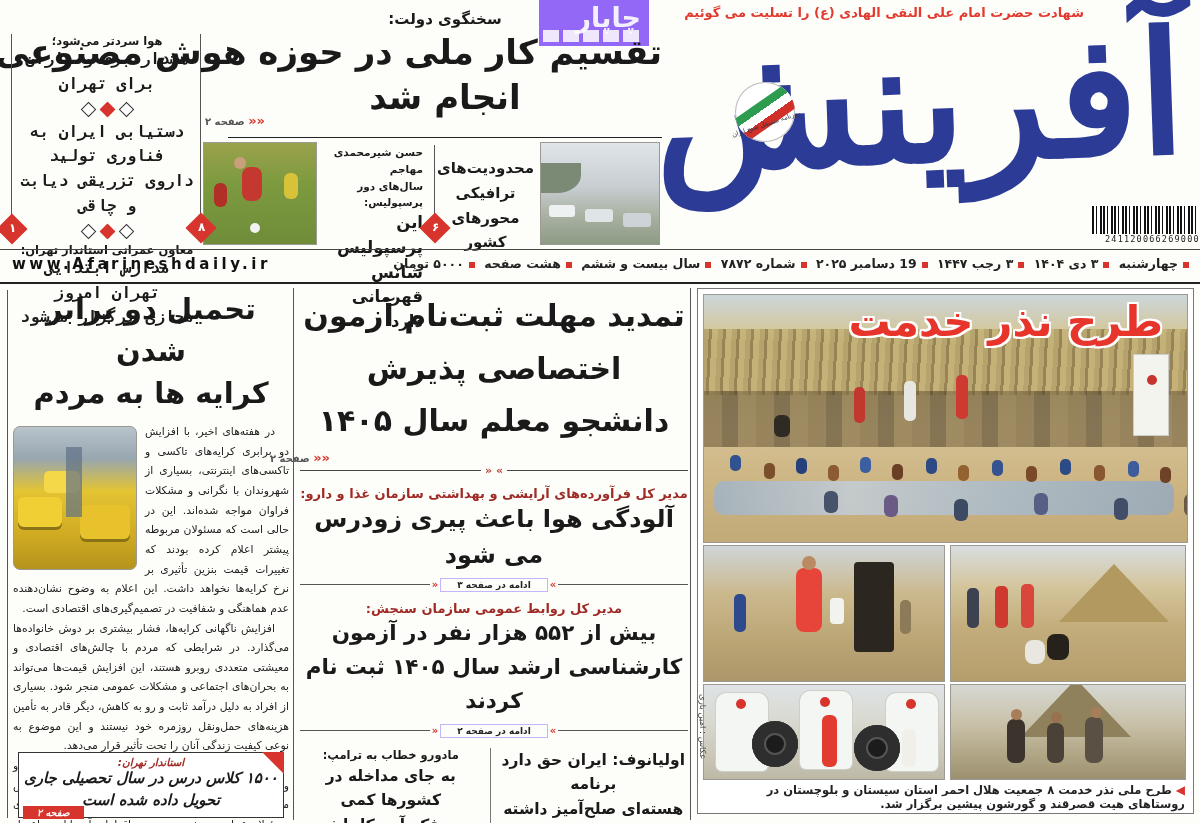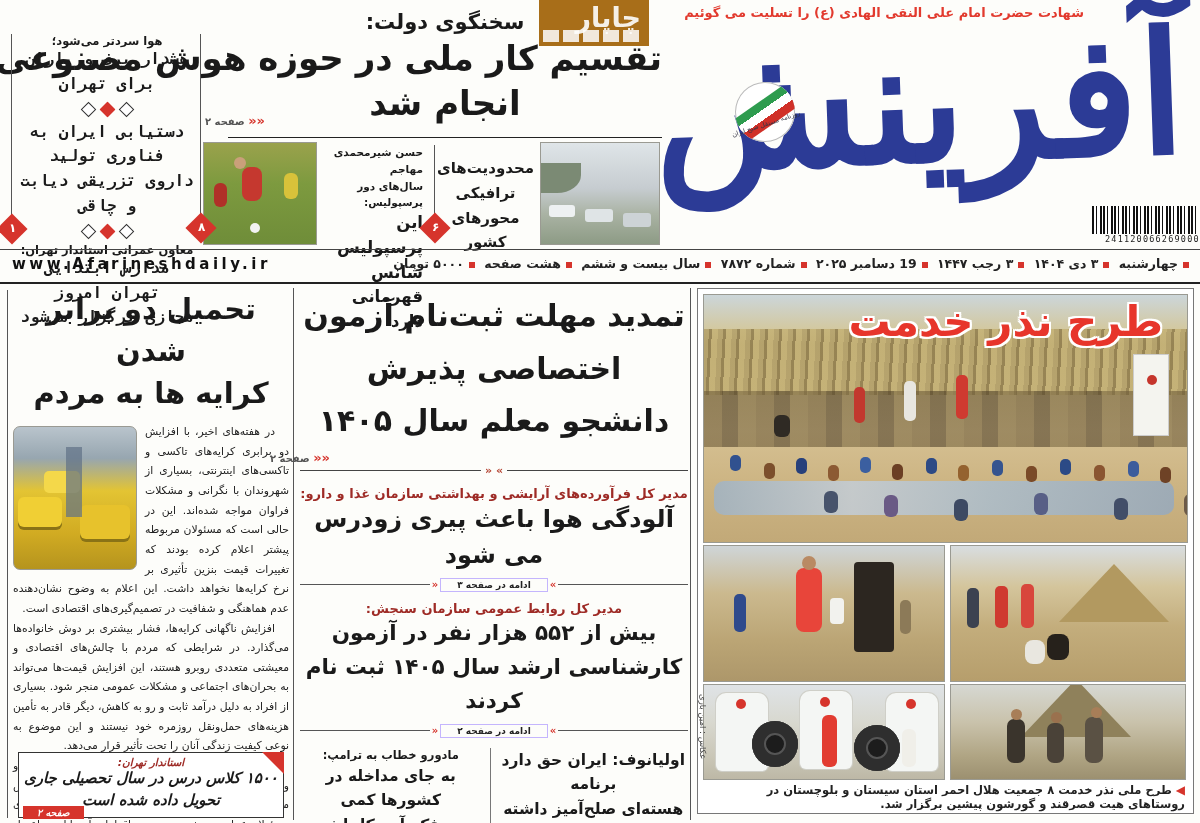--- a/index.html
+++ b/index.html
@@ -4,39 +4,39 @@
 <style>
   html,body{margin:0;padding:0;background:#e8e8e4;}
   #page{position:relative;width:1200px;height:823px;margin:0 auto;background:#fdfdfa;
         font-family:"DejaVu Sans","Liberation Sans",sans-serif;direction:rtl;color:#1a1a1a;overflow:hidden;}
   .abs{position:absolute;}
   .nowrap{white-space:nowrap;}
   .vrule{position:absolute;width:0;border-right:1px solid #555;}
   .hrule{position:absolute;height:0;border-top:1px solid #444;}
   
   #condolence{left:556px;top:5px;width:528px;text-align:right;font-size:13px;font-weight:bold;color:#e23a2e;}
-  #stamp{left:539px;top:0;width:110px;height:46px;background:#a16207;opacity:.92;overflow:hidden;}
+  #stamp{left:539px;top:0;width:110px;height:46px;background:#8b5cf6;opacity:.92;overflow:hidden;}
   #stamp .t{position:absolute;right:8px;top:2px;font-size:27px;font-weight:900;color:#fff;opacity:.9;}
   #stamp .grid{position:absolute;left:4px;bottom:4px;width:100px;height:12px;
         background:repeating-linear-gradient(90deg,#fff 0 16px,transparent 16px 20px);opacity:.85;}
   #logo{left:636px;top:-38px;width:566px;height:280px;text-align:center;
         font-family:"DejaVu Serif","Liberation Serif",serif;font-weight:900;font-size:168px;
         color:#2c3b96;transform:rotate(-2deg);line-height:280px;letter-spacing:-6px;}
   #emblem{left:735px;top:82px;width:60px;height:60px;border-radius:50%;background:#fff;overflow:hidden;
         box-shadow:0 0 0 1px #bbb inset;}
   #emblem .stripe{position:absolute;left:-12px;top:18px;width:86px;height:26px;transform:rotate(-35deg);
         background:linear-gradient(180deg,#2e9c4f 0 32%,#fff 32% 66%,#d03028 66% 100%);}
   #emblem-sub{left:724px;top:120px;width:84px;font-size:6.5px;color:#334;transform:rotate(-18deg);text-align:center;}
   #barcode{left:1092px;top:206px;width:104px;height:28px;
         background:repeating-linear-gradient(90deg,#111 0 2px,#fff 2px 4px,#111 4px 5px,#fff 5px 8px,#111 8px 10px,#fff 10px 11px);}
   #barcode-num{left:1086px;top:234px;width:112px;font-size:8.5px;letter-spacing:1.2px;direction:ltr;
         font-family:"DejaVu Sans Mono","Liberation Mono",monospace;color:#222;margin-left:19px;}
   
   #lead{left:228px;top:10px;width:434px;}
-  #lead .kicker{font-size:21px;font-weight:900;text-align:center;margin-bottom:2px;}
+  #lead .kicker{font-size:15px;font-weight:900;text-align:center;margin-bottom:2px;}
   #lead .hl{font-size:34px;font-weight:900;text-align:center;line-height:1.32;letter-spacing:-1px;}
   #lead-ref{left:205px;top:113px;font-size:10px;color:#555;font-weight:bold;}
   #lead-ref .chev{color:#d6342c;font-weight:900;font-size:13px;}
   #lead-rule{left:228px;top:137px;width:434px;border-top:1.5px solid #222;}
   
   #topcol{left:16px;top:30px;width:182px;text-align:center;}
   #topcol .k{font-size:11.5px;font-weight:bold;margin-top:4px;}
   #topcol .i{font-size:16px;font-weight:900;line-height:1.55;font-family:Liberation Mono, monospace;}
   .dia-row{display:flex;justify-content:center;gap:8px;margin:6px 0;}
   .dia{width:9px;height:9px;transform:rotate(45deg);border:1.5px solid #333;background:#fff;}

